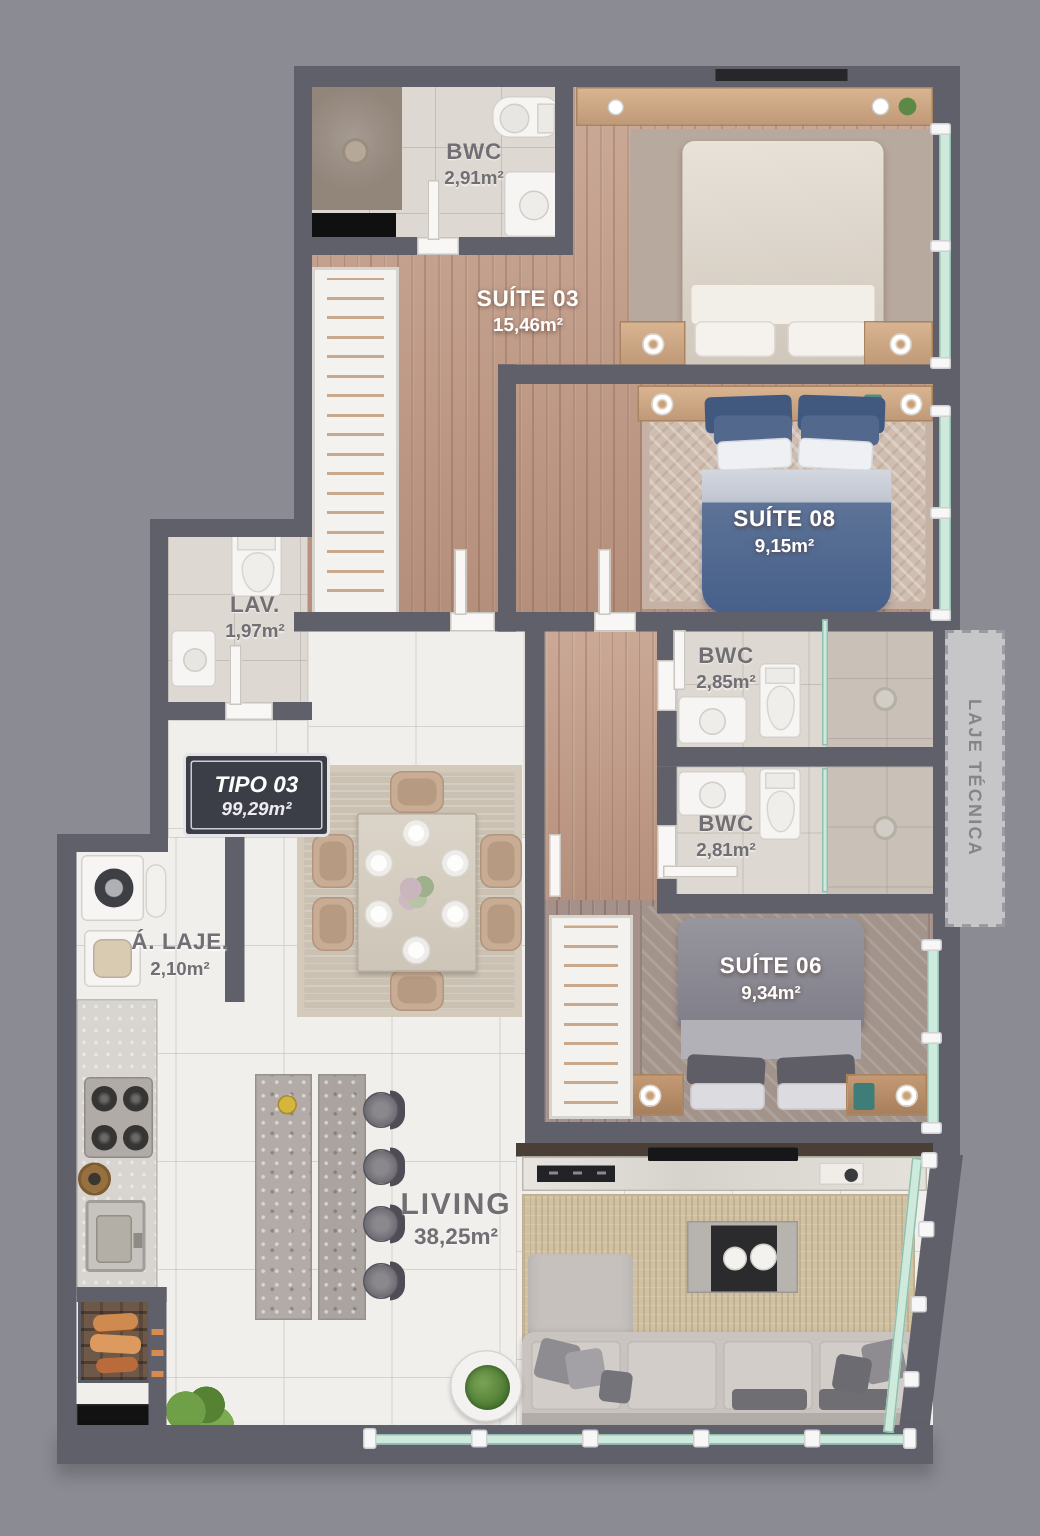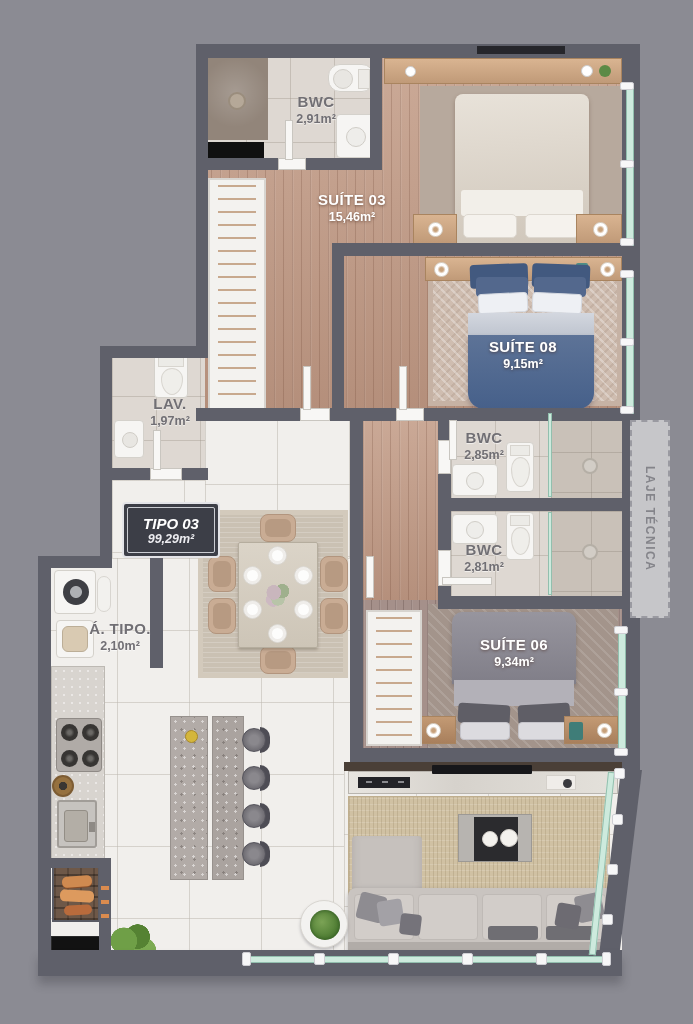--- a/index.html
+++ b/index.html
@@ -416,22 +416,26 @@
   </div>
   <div class="label dark" style="left:484px;top:558px">
     <span class="n">BWC</span>
     <span class="a">2,81m²</span>
   </div>
   <div class="label light" style="left:514px;top:653px">
     <span class="n">SUÍTE 06</span>
     <span class="a">9,34m²</span>
   </div>
   <div class="label dark" style="left:120px;top:637px">
-    <span class="n">Á. TIPO.</span>
+    <span class="n">Á. LAJE.</span>
     <span class="a">2,10m²</span>
+  </div>
+  <div class="label dark big" style="left:304px;top:813px">
+    <span class="n">LIVING</span>
+    <span class="a">38,25m²</span>
   </div>
 
   <div class="badge" style="left:122px;top:502px;width:98px;height:56px">
     <div class="badge-in">
       <span class="t">TIPO 03</span>
       <span class="a2">99,29m²</span>
     </div>
   </div>
 
 </div>

